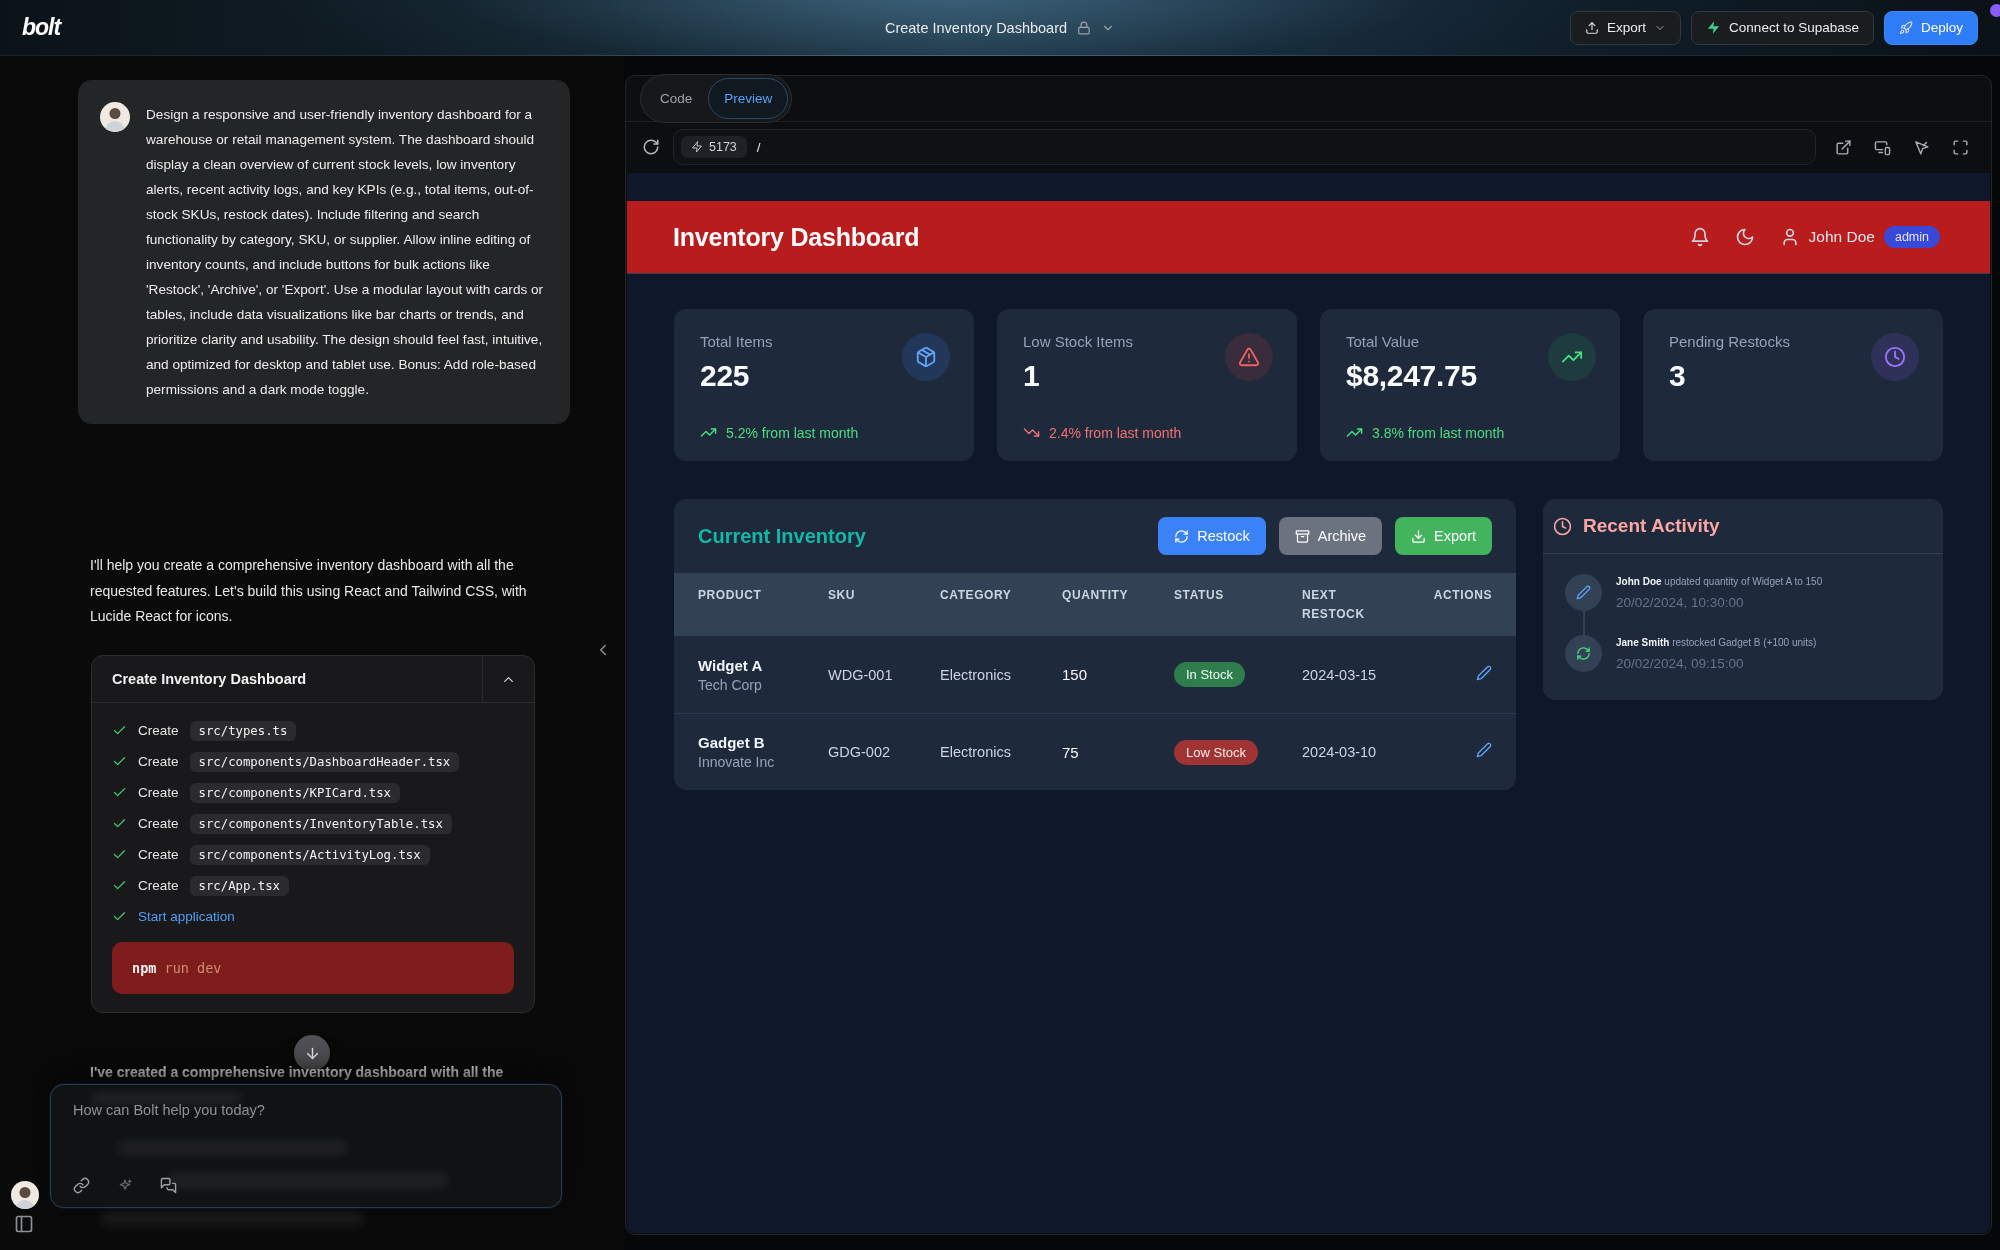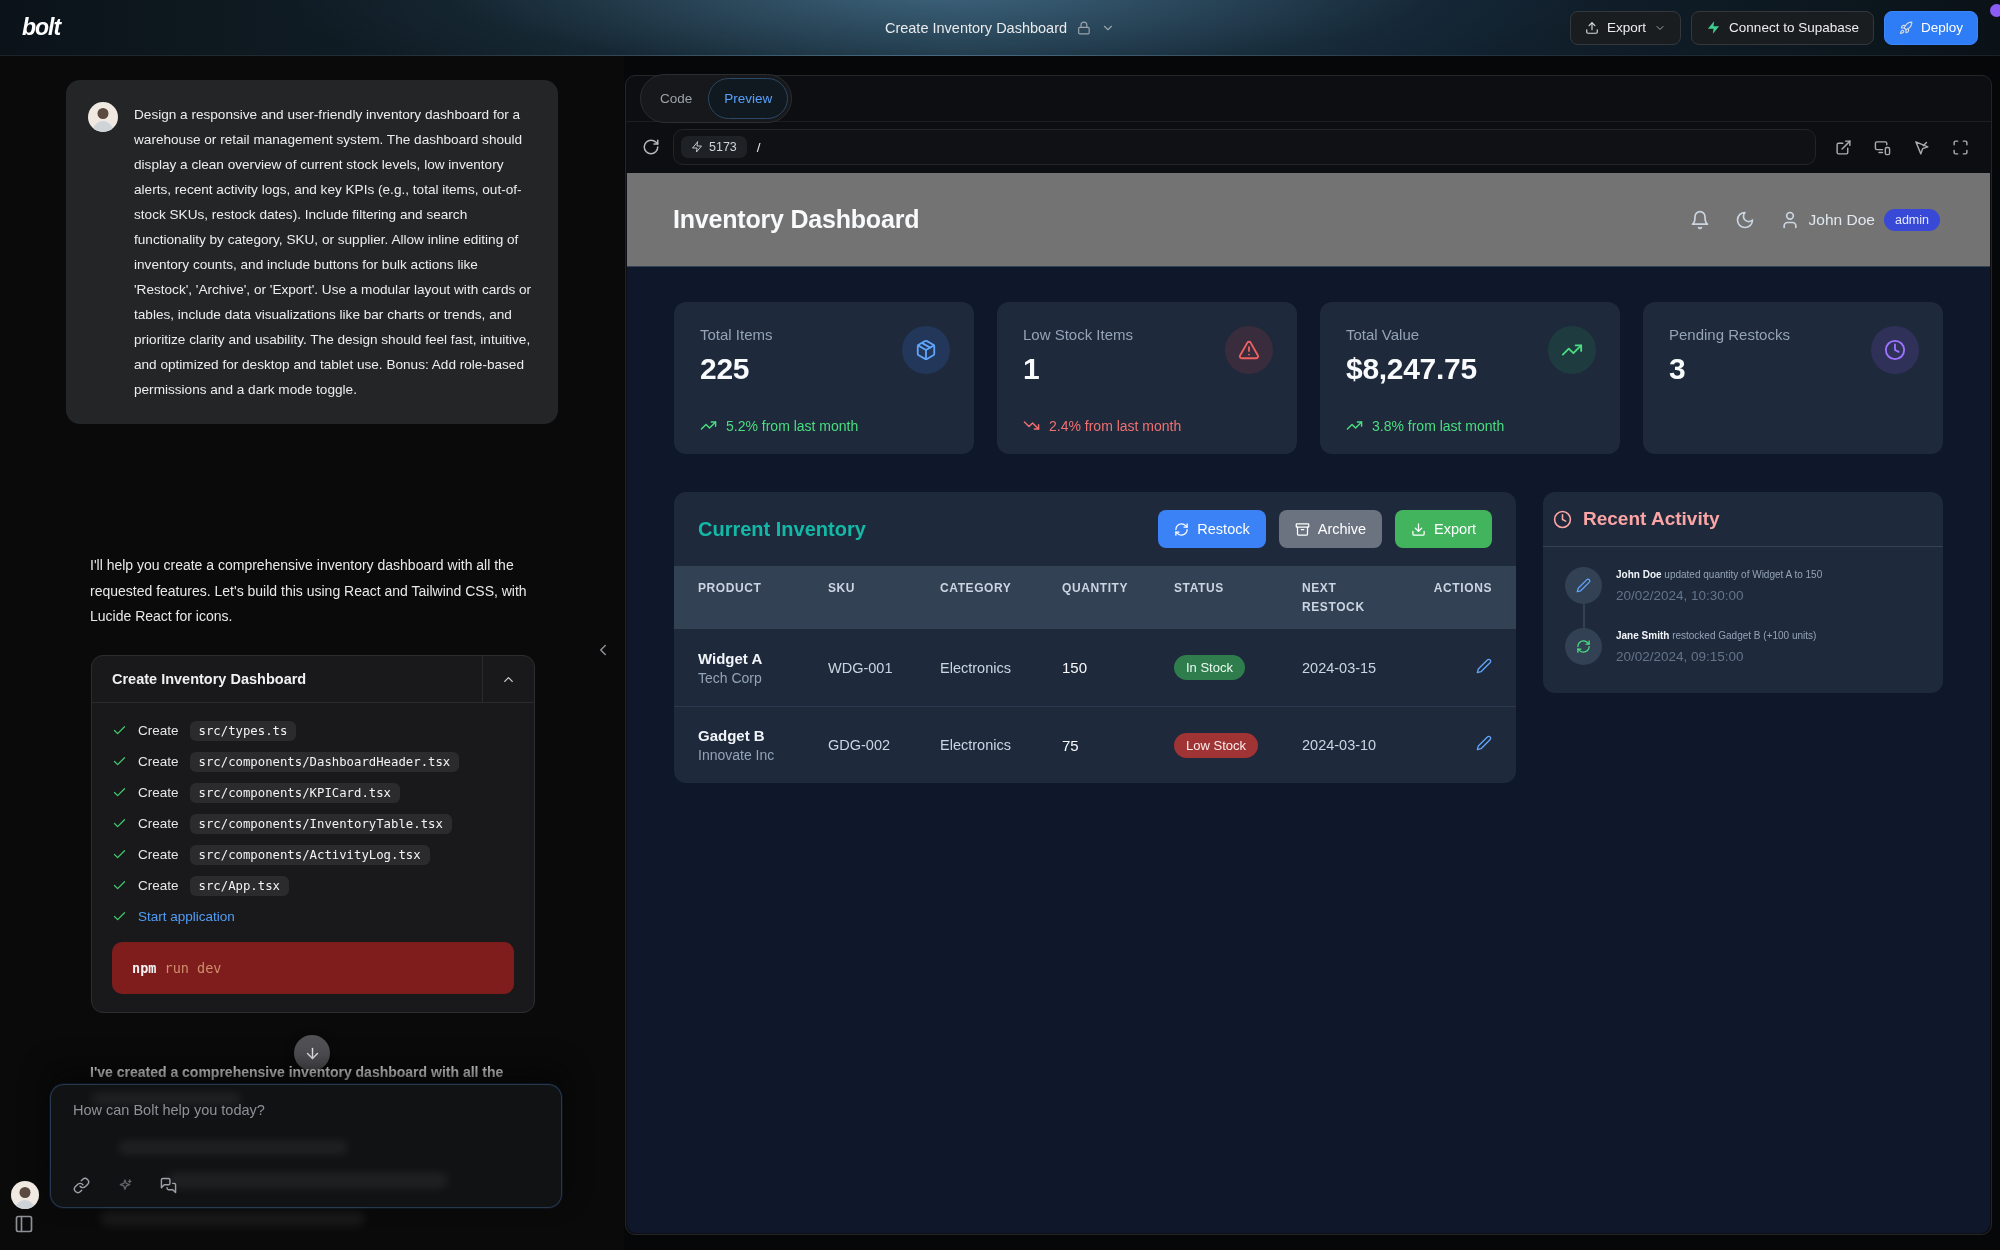--- a/index.html
+++ b/index.html
@@ -29,21 +29,21 @@
   .topbar-right { margin-left:auto; display:flex; align-items:center; gap:10px; }
   .tb-btn { height:34px; display:inline-flex; align-items:center; gap:8px; padding:0 14px; background:#1a1d20; border:1px solid #34383d; border-radius:8px; color:#ebedef; font-size:13.5px; cursor:pointer; }
   .tb-btn .mini { font-size:14px; color:#d7dadd; }
   .tb-btn .chev { font-size:12px; color:#9ca3ab; }
   .tb-btn.deploy { background:#2e7cf6; border-color:#3b86f8; color:#fff; }
   .supa-zap { color:#3ecf8e; font-size:15px; }
   .purple-dot { position:absolute; right:-3px; top:4px; width:13px; height:13px; border-radius:50%; background:#8b5cf6; z-index:6; }
 
   
   .chat-panel { position:absolute; left:0; top:56px; width:624px; height:1194px; background:#0a0a0b; }
-  .user-card { position:absolute; left:66px; top:24px; width:492px; background:#242527; border-radius:14px; padding:22px 24px 22px 22px; display:flex; gap:16px; }
+  .user-card { position:absolute; left:78px; top:24px; width:492px; background:#242527; border-radius:14px; padding:22px 24px 22px 22px; display:flex; gap:16px; }
   .avatar { width:30px; height:30px; border-radius:50%; background:#efe9e2; flex-shrink:0; position:relative; overflow:hidden; }
   .avatar::before { content:""; position:absolute; left:50%; top:6px; transform:translateX(-50%); width:11px; height:11px; border-radius:50%; background:#5a4a40; }
   .avatar::after { content:""; position:absolute; left:50%; top:19px; transform:translateX(-50%); width:20px; height:12px; border-radius:10px 10px 0 0; background:#cfd4d8; }
   .user-prompt { font-size:13.6px; line-height:25px; color:#ededee; }
   .assistant-text { position:absolute; left:90px; top:497px; width:466px; font-size:14px; line-height:25.5px; color:#e9e9ea; }
   .artifact { position:absolute; left:91px; top:599px; width:444px; background:#19191b; border:1px solid #2d2d30; border-radius:12px; overflow:hidden; }
   .artifact-header { display:flex; align-items:stretch; border-bottom:1px solid #2a2a2d; }
   .artifact-title { flex:1; padding:15px 20px; font-size:14.5px; font-weight:700; color:#f1f1f2; }
   .artifact-collapse { width:52px; border-left:1px solid #2a2a2d; display:flex; align-items:center; justify-content:center; color:#cfd1d4; font-size:15px; cursor:pointer; }
   .artifact-body { padding:16px 20px 18px; }
@@ -76,21 +76,21 @@
   .reload-icon { color:#b4b8bd; font-size:18px; cursor:pointer; }
   .url-box { flex:1; height:36px; background:#0f1114; border:1px solid #212429; border-radius:10px; display:flex; align-items:center; gap:10px; padding:0 7px; cursor:text; }
   .port-pill { background:#1e2226; border-radius:7px; padding:4px 10px; display:flex; align-items:center; gap:6px; color:#d0d4d7; font-size:12.5px; cursor:pointer; }
   .port-pill .mini { font-size:12px; color:#c3c7ca; }
   .url-path { color:#e6e8ea; font-size:13.5px; }
   .url-actions { display:flex; gap:22px; align-items:center; color:#a9adb3; font-size:17px; padding:0 6px; }
   .url-actions > * { cursor:pointer; }
 
   
   .dashboard { position:absolute; left:1px; right:1px; top:97px; bottom:1px; background:#0f172a; border-radius:0 0 9px 9px; overflow:hidden; }
-  .dash-header { height:94px; background:#737373; border-bottom:1px solid #334155; display:flex; align-items:center; justify-content:space-between; padding:0 50px 0 46px; }
+  .dash-header { height:73px; background:#b91c1c; border-bottom:1px solid #334155; display:flex; align-items:center; justify-content:space-between; padding:0 50px 0 46px;margin-top:28px; }
   .dash-title { font-size:25px; font-weight:700; color:#f8fafc; letter-spacing:-.2px; }
   .dash-right { display:flex; align-items:center; gap:25px; }
   .search-box { width:262px; height:41px; background:#334155; border-radius:9px; display:flex; align-items:center; gap:10px; padding:0 13px; color:#94a3b8; font-size:16px; }
   .search-box input { flex:1; background:transparent; border:none; outline:none; color:#e2e8f0; font-size:14.5px; font-family:"Liberation Sans", sans-serif; }
   .search-box input::placeholder { color:#94a3b8; }
   .hdr-icon { color:#cbd5e1; font-size:20px; cursor:pointer; }
   .user-chip { display:flex; align-items:center; gap:9px; color:#cbd5e1; font-size:20px; cursor:pointer; }
   .user-name { color:#e2e8f0; font-size:15.5px; }
   .admin-badge { background:#3749d6; color:#e3e8ff; font-size:12.5px; padding:4px 11px; border-radius:999px; }
 

